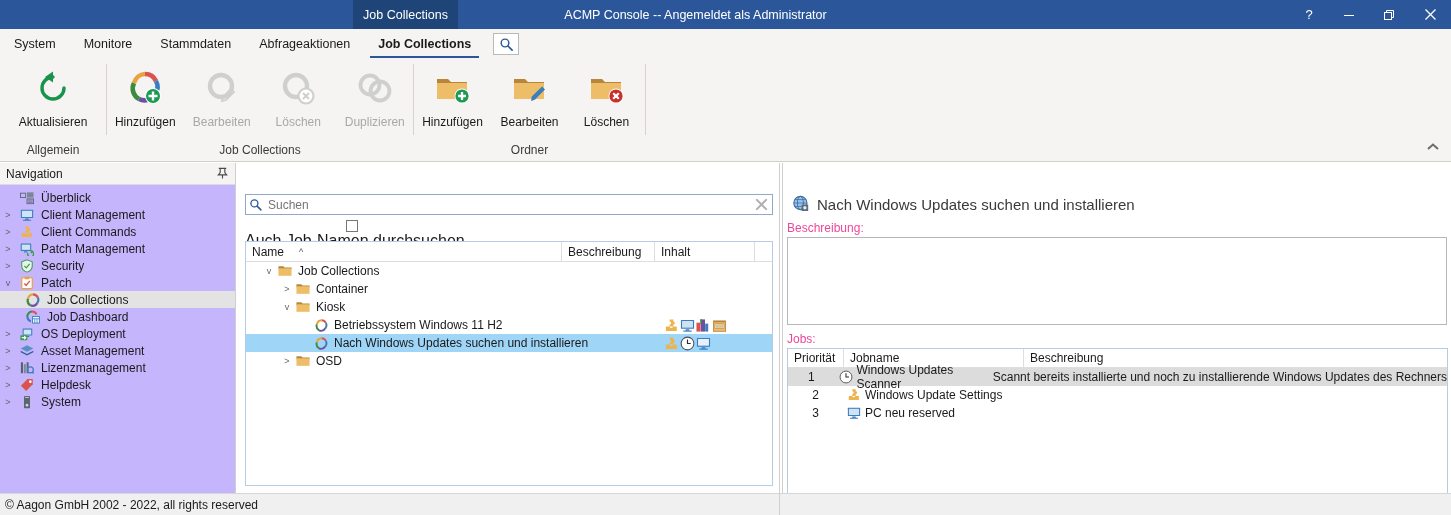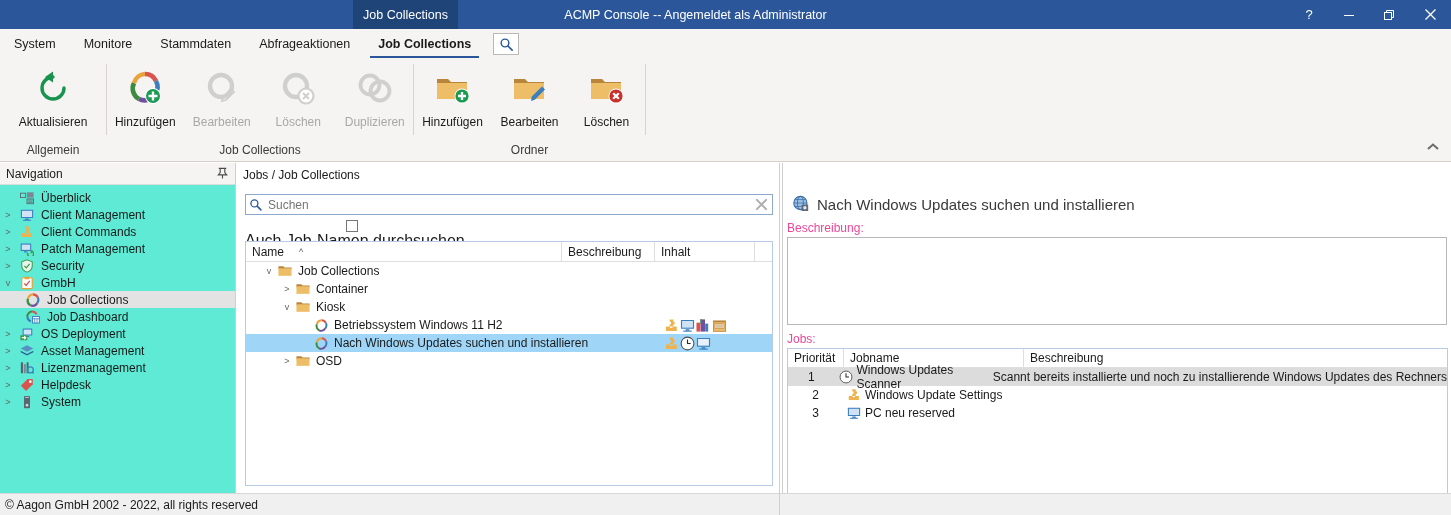--- a/index.html
+++ b/index.html
@@ -82,21 +82,21 @@
   .rib-btn .lbl { margin-top: 7px; font-size: 12px; color: #1a1a1a; text-align: center; }
   .rib-btn.disabled .lbl { color: #a8a8a8; }
   .rib-collapse {
     position: absolute; right: 10px; bottom: 6px; width: 16px; height: 16px;
     display: flex; align-items: center; justify-content: center; color: #666;
   }
 
   
   .nav {
     position: absolute; left: 0; top: 163px; width: 236px; height: 330px;
-    background: #5eead4;
+    background: #c4b5fd;
     border-right: 1px solid #cfcfcf;
   }
   .nav-head {
     height: 22px; background: #f5f4f2; border-bottom: 1px solid #dcdcdc;
     display: flex; align-items: center; padding: 0 6px;
     font-size: 12px; color: #1a1a1a;
   }
   .nav-head .pin { margin-left: auto; color: #555; display: flex; align-items: center; }
   .nav-list { padding-top: 4px; }
   .nav-row {
@@ -443,21 +443,21 @@
 
       <div class="nav-row">
         <span class="exp">v</span>
         <span class="nico">
           <svg width="14" height="14" viewBox="0 0 16 16">
             <rect x="2" y="2" width="12" height="12.5" rx="1" fill="#fff" stroke="#e8a33d" stroke-width="1.4"></rect>
             <rect x="5.2" y="0.8" width="5.6" height="2.8" rx="0.5" fill="#e8a33d"></rect>
             <path d="M5 8.6 L7 10.8 L11.2 5.6" fill="none" stroke="#d9534f" stroke-width="1.5"></path>
           </svg>
         </span>
-        <span class="ntxt">GmbH</span>
+        <span class="ntxt">Patch</span>
       </div>
 
       <div class="nav-row lvl2 selected">
         <span class="nico">
           <svg width="14" height="14" viewBox="0 0 16 16">
             <g fill="none" stroke-width="2.5">
               <path d="M8 1.6 A6.4 6.4 0 0 1 13.5 5" stroke="#d9534f"></path>
               <path d="M13.5 5 A6.4 6.4 0 0 1 12.8 11.5" stroke="#3a7ebf"></path>
               <path d="M12.8 11.5 A6.4 6.4 0 0 1 5 14" stroke="#6f4fa0"></path>
               <path d="M5 14 A6.4 6.4 0 0 1 2.3 6.5" stroke="#3c8c40"></path>
@@ -542,21 +542,20 @@
             <circle cx="8" cy="11.6" r="1.5" fill="#cfd6dd"></circle>
           </svg>
         </span>
         <span class="ntxt">System</span>
       </div>
 
     </div>
   </div>
 
   <div class="center">
-    <div class="breadcrumb">Jobs / Job Collections</div>
 
     <div class="searchbar">
       <span class="sico">
         <svg width="14" height="14" viewBox="0 0 16 16">
           <circle cx="6.2" cy="6.2" r="4" fill="none" stroke="#2b579a" stroke-width="1.5"></circle>
           <path d="M9.3 9.3 L13.6 13.6" stroke="#2b579a" stroke-width="1.7" stroke-linecap="round"></path>
         </svg>
       </span>
       <input class="stxt" type="text" style="border: none; outline: none; font-family: &quot;Liberation Sans&quot;, sans-serif; font-size: 12px; color: rgb(51, 51, 51); background: transparent;" placeholder="Suchen">
       <span class="sclear">

